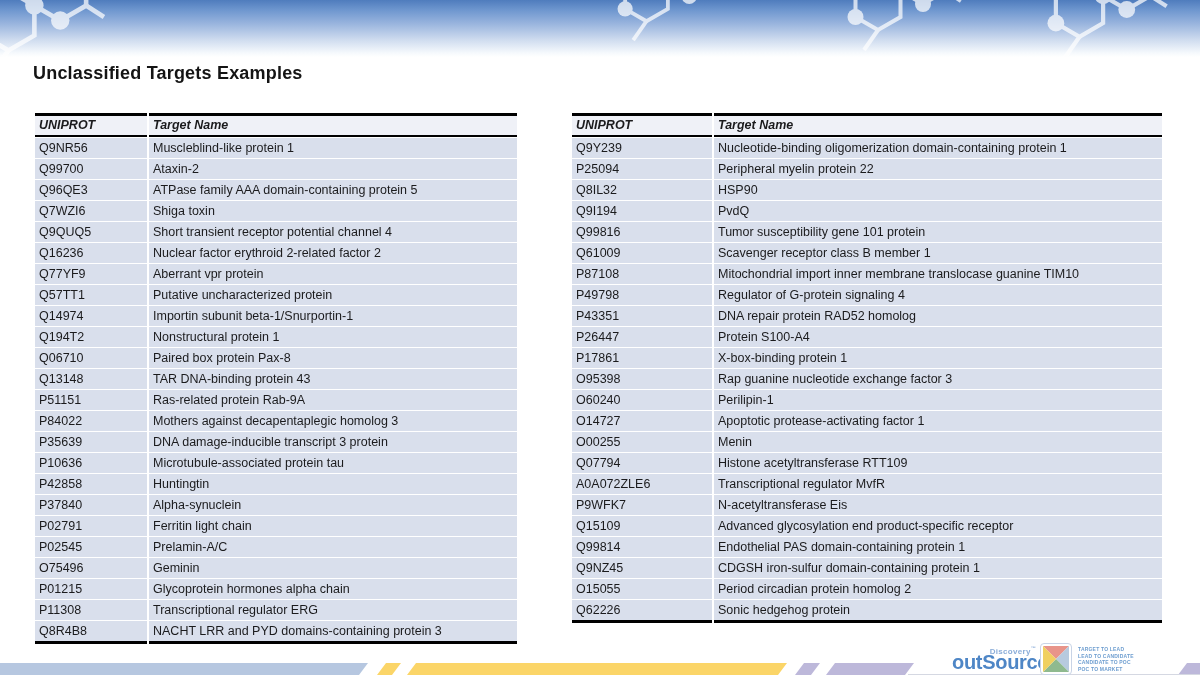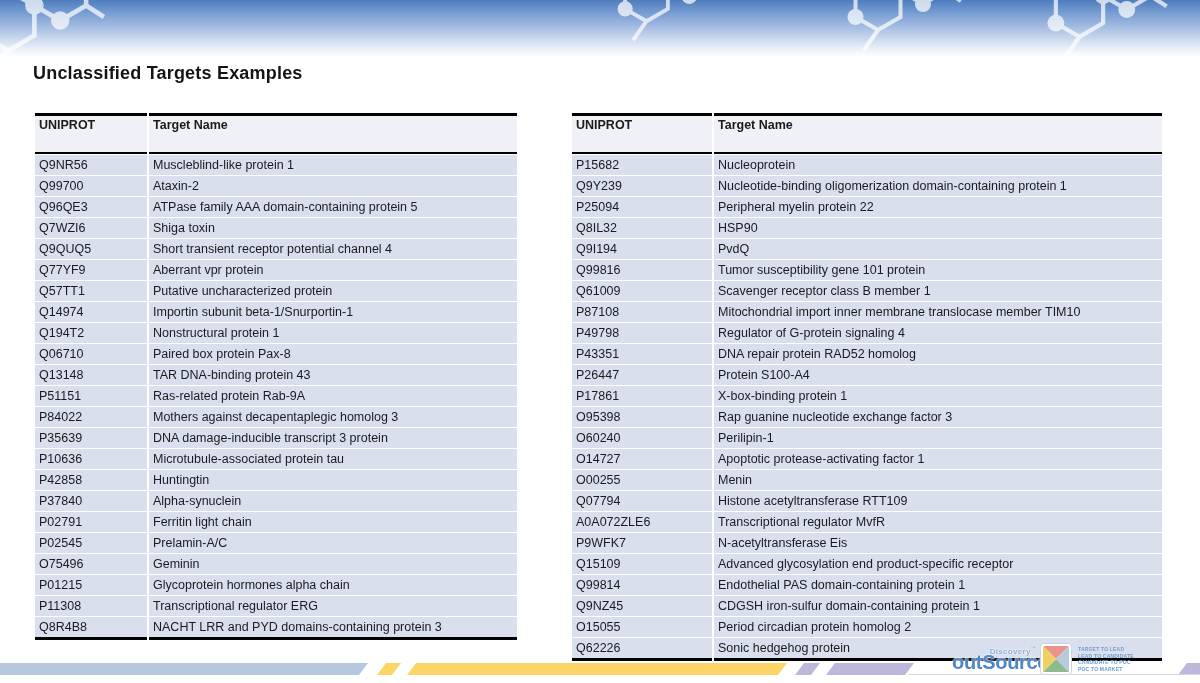--- a/index.html
+++ b/index.html
@@ -17,21 +17,21 @@
                  color:#141414; letter-spacing:0.2px; }
 
   
   .tbl-wrap { position:absolute; top:112px; }
   .tbl-left  { left:33px;  width:486px; }
   .tbl-right { left:570px; width:594px; }
   table { border-collapse:separate; border-spacing:2px 1px; width:100%;
           font-size:12.5px; color:#1b1b1d; table-layout:fixed; }
   th { text-align:left; font-weight:700; background:#eff1f7;
        border-top:3px solid #000; border-bottom:2px solid #000;
-       padding:2px 4px 20px 4px; height:20px; }
+       padding:2px 4px 3px 4px; height:20px;font-style:italic; }
   td { background:#d9dfec; padding:2px 4px; height:20px; line-height:16px;
        white-space:nowrap; overflow:hidden; }
   tbody tr:last-child td { border-bottom:3px solid #000;margin-left:48px; }
   .tbl-left  th:first-child, .tbl-left  td:first-child { width:112px; }
   .tbl-right th:first-child, .tbl-right td:first-child { width:140px; }
 
   
   .band { position:absolute; top:663px; height:12px; }
   .band-blue   { left:0;     width:368px; background:#b6c7e0;
                  clip-path:polygon(0 0, 100% 0, calc(100% - 9px) 100%, 0 100%); }
@@ -118,20 +118,24 @@
           </tr>
           <tr>
             <td>Q7WZI6</td>
             <td>Shiga toxin</td>
           </tr>
           <tr>
             <td>Q9QUQ5</td>
             <td>Short transient receptor potential channel 4</td>
           </tr>
           <tr>
+            <td>Q16236</td>
+            <td>Nuclear factor erythroid 2-related factor 2</td>
+          </tr>
+          <tr>
             <td>Q77YF9</td>
             <td>Aberrant vpr protein</td>
           </tr>
           <tr>
             <td>Q57TT1</td>
             <td>Putative uncharacterized protein</td>
           </tr>
           <tr>
             <td>Q14974</td>
             <td>Importin subunit beta-1/Snurportin-1</td>
@@ -203,24 +207,20 @@
   <div class="tbl-wrap tbl-right">
     <table>
         <thead>
           <tr>
             <th>UNIPROT</th>
             <th>Target Name</th>
           </tr>
         </thead>
         <tbody>
           <tr>
-            <td>P15682</td>
-            <td>Nucleoprotein</td>
-          </tr>
-          <tr>
             <td>Q9Y239</td>
             <td>Nucleotide-binding oligomerization domain-containing protein 1</td>
           </tr>
           <tr>
             <td>P25094</td>
             <td>Peripheral myelin protein 22</td>
           </tr>
           <tr>
             <td>Q8IL32</td>
             <td>HSP90</td>
@@ -232,21 +232,21 @@
           <tr>
             <td>Q99816</td>
             <td>Tumor susceptibility gene 101 protein</td>
           </tr>
           <tr>
             <td>Q61009</td>
             <td>Scavenger receptor class B member 1</td>
           </tr>
           <tr>
             <td>P87108</td>
-            <td>Mitochondrial import inner membrane translocase member TIM10</td>
+            <td>Mitochondrial import inner membrane translocase guanine TIM10</td>
           </tr>
           <tr>
             <td>P49798</td>
             <td>Regulator of G-protein signaling 4</td>
           </tr>
           <tr>
             <td>P43351</td>
             <td>DNA repair protein RAD52 homolog</td>
           </tr>
           <tr>

